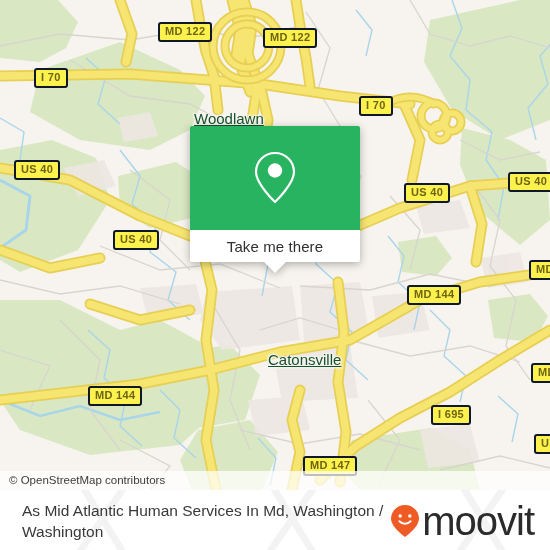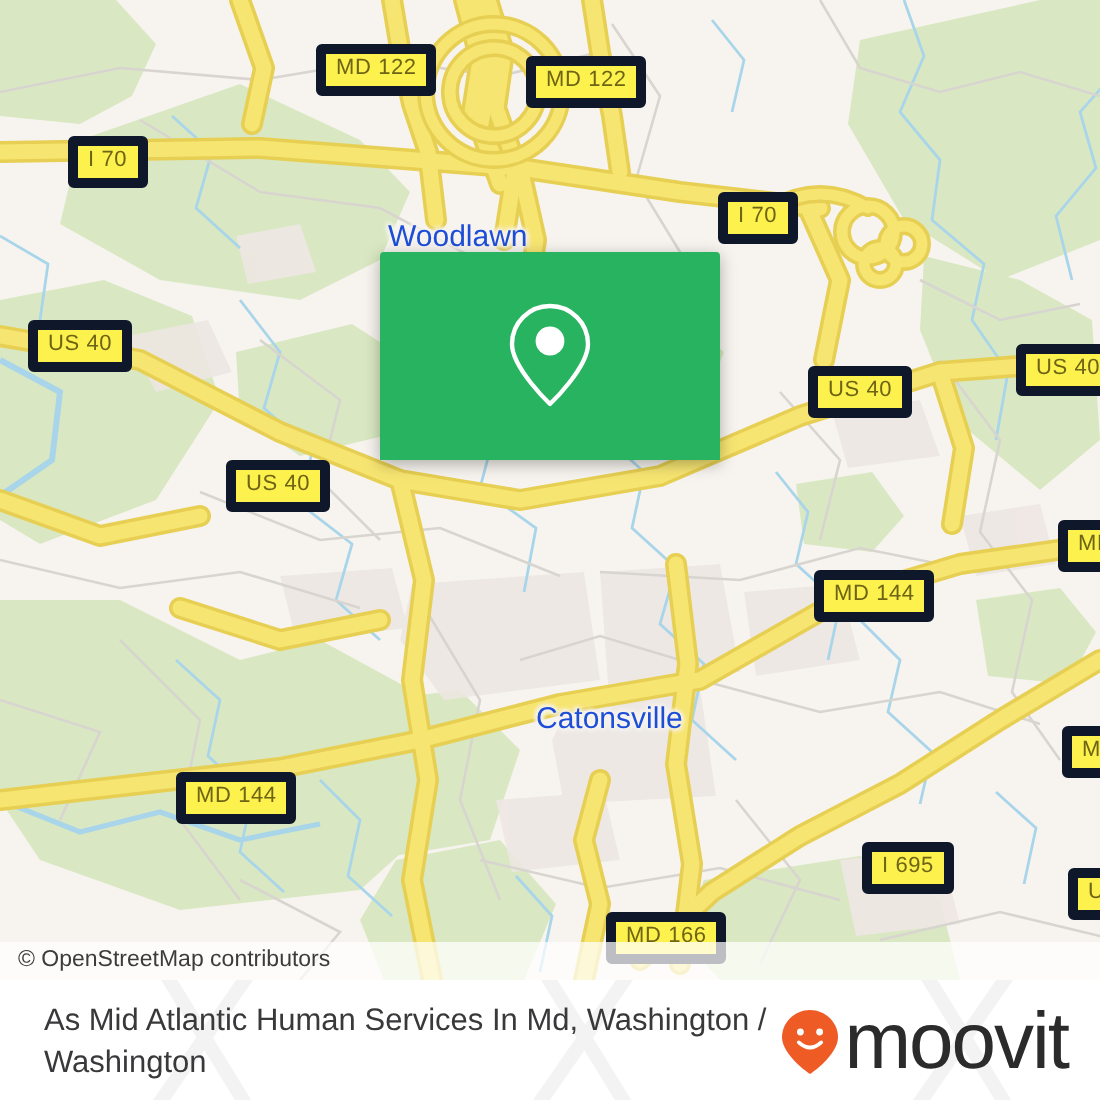--- a/index.html
+++ b/index.html
@@ -17,42 +17,43 @@
     position:absolute;left:0;top:0;width:550px;height:490px;
     background:#f7f4ef;
     overflow:hidden;
   }
   .map svg{position:absolute;left:0;top:0;display:block;}
 
   
   .shield{
     position:absolute;
     background:#fdf14e;
-    border:5px solid #0f172a;
+    border:2px solid #0f172a;
     border-radius:3px;
     color:#6e6415;
     font-size:11px;
-    font-weight:normal;
+    font-weight:bold;
     font-family:"Liberation Sans", sans-serif;
     padding:1px 5px 2px 5px;
     line-height:13px;
     white-space:nowrap;
     letter-spacing:.3px;
     box-sizing:border-box;
   }
   .place{
     position:absolute;
-    color:#1d4ed8;
+    color:#14532d;
     font-size:15px;
     font-family:"Liberation Sans", sans-serif;
     white-space:nowrap;
     text-shadow:
       1px 0 2px #f7f4ef, -1px 0 2px #f7f4ef,
       0 1px 2px #f7f4ef, 0 -1px 2px #f7f4ef,
       1px 1px 2px #f7f4ef,-1px -1px 2px #f7f4ef;
+    text-decoration: underline;
   }
 
   
   .attrib{
     position:absolute;left:0;bottom:0;width:550px;height:19px;
     background:rgba(255,255,255,.72);
     color:#3c3c3c;
     font-size:11.5px;
     line-height:19px;
     padding-left:9px;
@@ -277,35 +278,39 @@
     <div class="shield" style="left:34px;top:68px;">I 70</div>
     <div class="shield" style="left:359px;top:96px;">I 70</div>
     <div class="shield" style="left:14px;top:160px;">US 40</div>
     <div class="shield" style="left:404px;top:183px;">US 40</div>
     <div class="shield" style="left:508px;top:172px;">US 40</div>
     <div class="shield" style="left:113px;top:230px;">US 40</div>
     <div class="shield" style="left:529px;top:260px;">MD</div>
     <div class="shield" style="left:407px;top:285px;">MD 144</div>
     <div class="shield" style="left:531px;top:363px;">MD</div>
     <div class="shield" style="left:88px;top:386px;">MD 144</div>
-    <div class="shield" style="left:431px;top:405px;margin-top:16px;">I 695</div>
+    <div class="shield" style="left:431px;top:405px;">I 695</div>
     <div class="shield" style="left:534px;top:434px;">U</div>
-    <div class="shield" style="left:303px;top:456px;">MD 166</div>
+    <div class="shield" style="left:303px;top:456px;">MD 147</div>
 
     <div class="attrib">© OpenStreetMap contributors</div>
   </div>
 
   <div class="callout">
     <div class="callout-img">
       <span>
         <svg width="44" height="56" viewBox="0 0 44 56">
           <path d="M22 3 C11.5 3 3 11.5 3 22 C3 34 22 52 22 52 C22 52 41 34 41 22 C41 11.5 32.5 3 22 3 Z" fill="none" stroke="#ffffff" stroke-width="2.2" stroke-linejoin="round"></path>
           <circle cx="22" cy="20.5" r="7.2" fill="#ffffff"></circle>
         </svg>
       </span>
+    </div>
+    <div class="callout-bar">
+      <span>Take me there</span>
+      <span class="callout-tail"></span>
     </div>
   </div>
 
   <div class="footer">
     <svg class="footer-bg" width="550" height="120" viewBox="0 0 550 120">
       <g stroke="#eceaea" stroke-width="7" fill="none">
         <path d="M60,-10 L140,120"></path>
         <path d="M150,-10 L60,120"></path>
         <path d="M250,-10 L330,120"></path>
         <path d="M340,-10 L250,120"></path>

